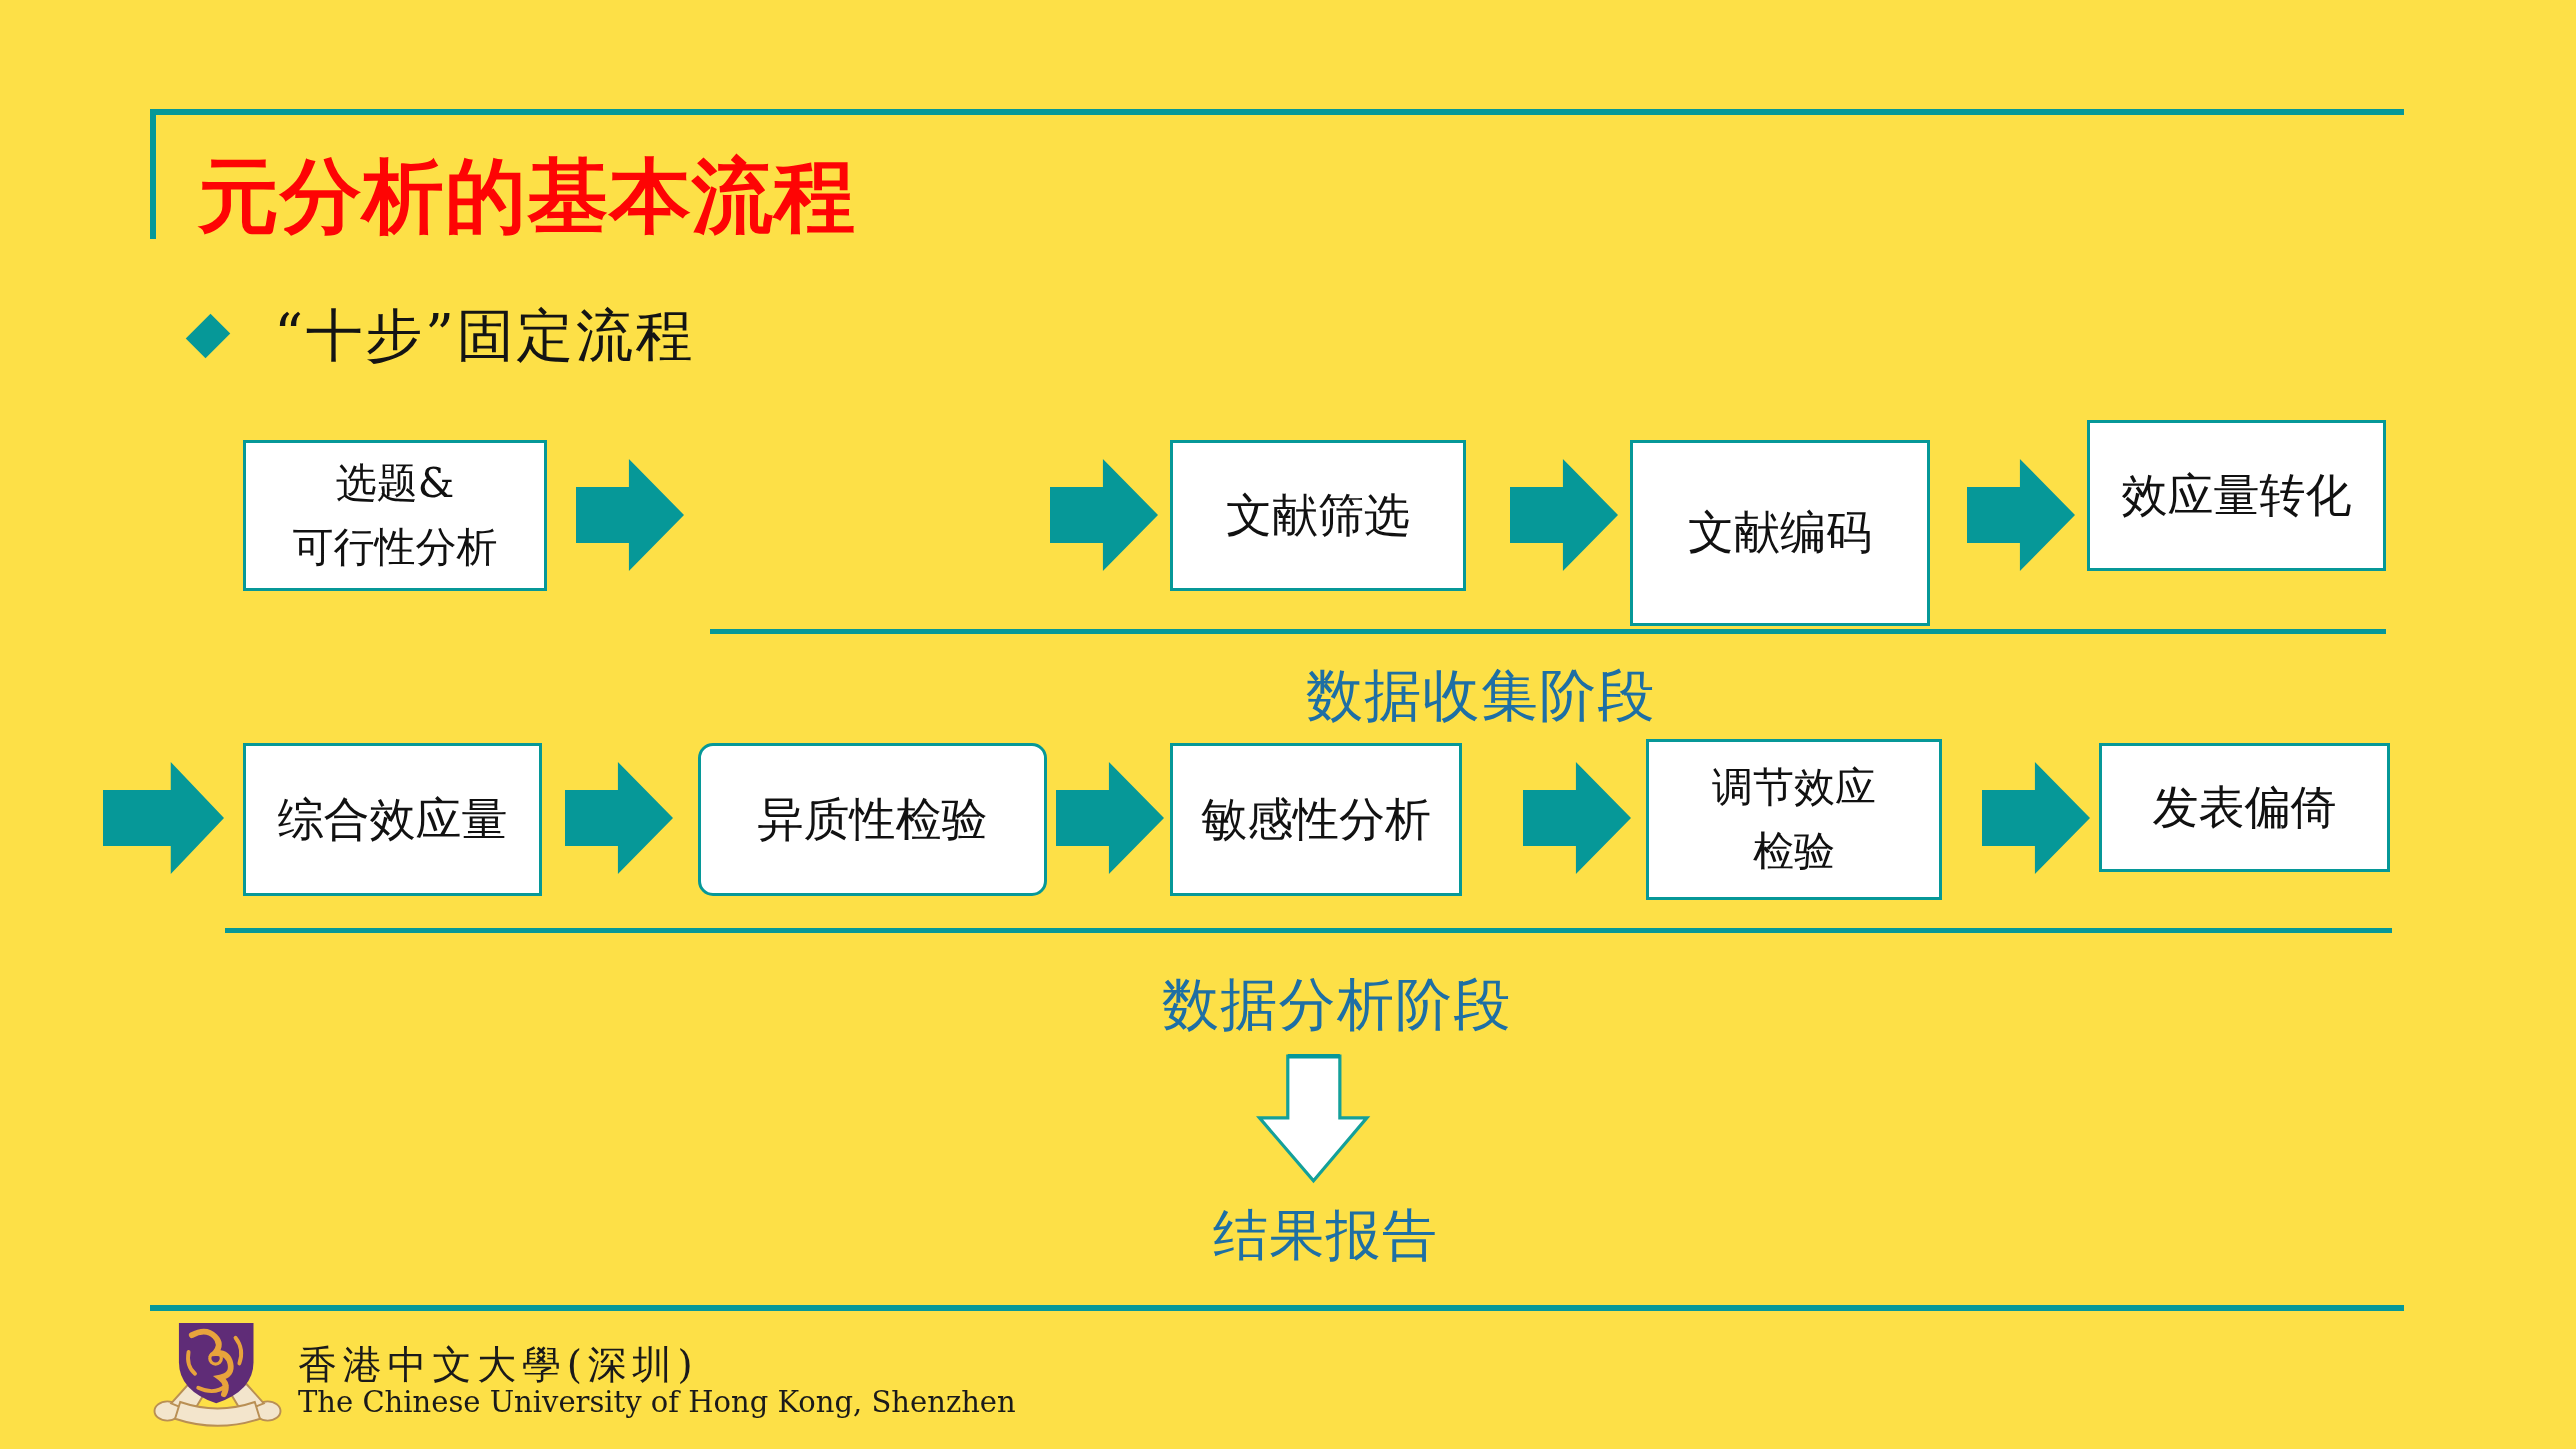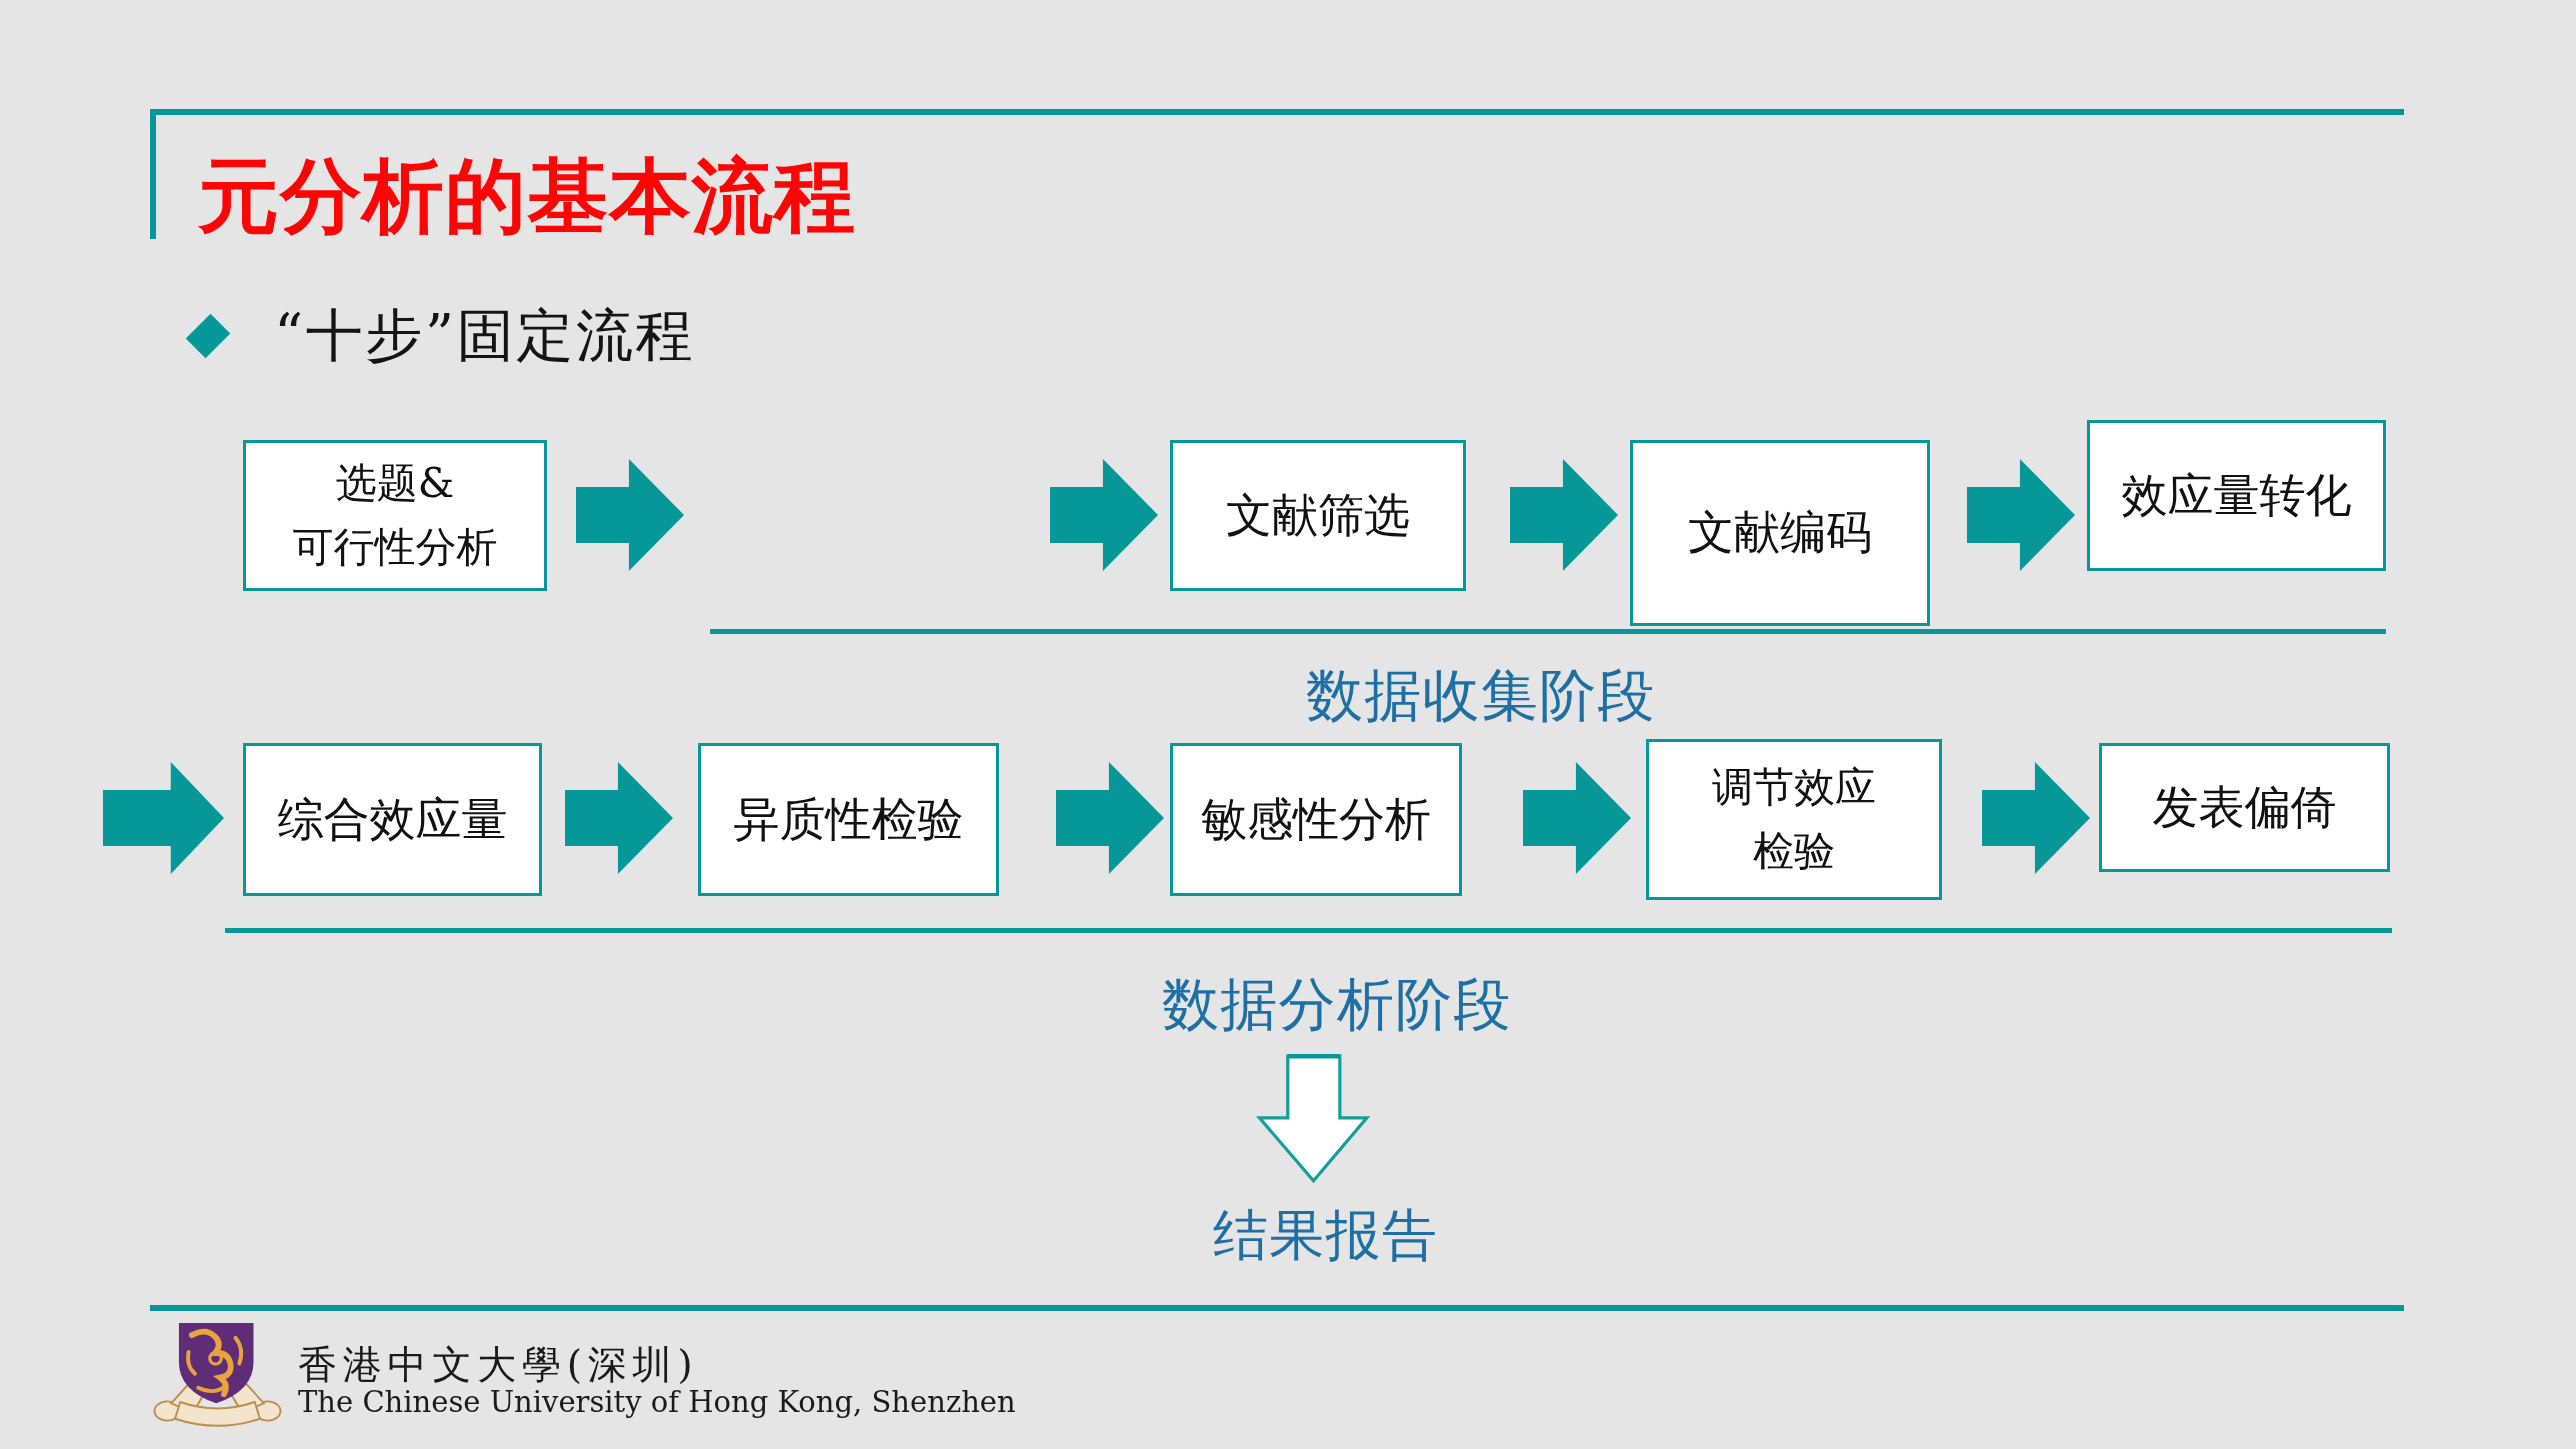--- a/index.html
+++ b/index.html
@@ -1,16 +1,16 @@
 <!DOCTYPE html>
 <html style="font-size:10.3px"><head>
 <meta charset="utf-8">
 <style>
   html,body{margin:0;padding:0;background:#ffffff;}
-  #slide{position:relative;width:2576px;height:1449px;background:#e5e5e5;overflow:hidden;
+  #slide{position:relative;width:2576px;height:1449px;background:#fde047;overflow:hidden;
          font-family:"DejaVu Serif","Liberation Serif",serif;}
 
   .teal{background:#069898;}
   .hline,.vline{position:absolute;}
 
   
   .title{position:absolute;left:198px;top:143px;font-size:81px;font-weight:bold;
          color:#FE0404;letter-spacing:1.3px;white-space:nowrap;}
 
   
@@ -81,21 +81,21 @@
   <div class="hline teal" style="left:710px;top:629px;width:1676px;height:5.2px;"></div>
   <div class="stage" style="left:1306px;top:658px;">数据收集阶段</div>
 
   <div class="rarrow lead" style="left:103px;top:762px;"></div>
 
   <div class="fbox fs1" style="left:243px;top:743px;width:299px;height:153px;">
     <span class="l1">综合效应量</span>
   </div>
   <div class="rarrow" style="left:565px;top:762px;"></div>
 
-  <div class="fbox fs1" style="left:698px;top:743px;width:301px;height:153px;">
+  <div class="fbox fs1" style="left:698px;top:743px;width:349px;height:153px;border-radius:15px;">
     <span class="l1">异质性检验</span>
   </div>
   <div class="rarrow" style="left:1056px;top:762px;"></div>
 
   <div class="fbox fs1" style="left:1170px;top:743px;width:292px;height:153px;">
     <span class="l1">敏感性分析</span>
   </div>
   <div class="rarrow" style="left:1523px;top:762px;"></div>
 
   <div class="fbox fs2" style="left:1646px;top:739px;width:296px;height:161px;">

